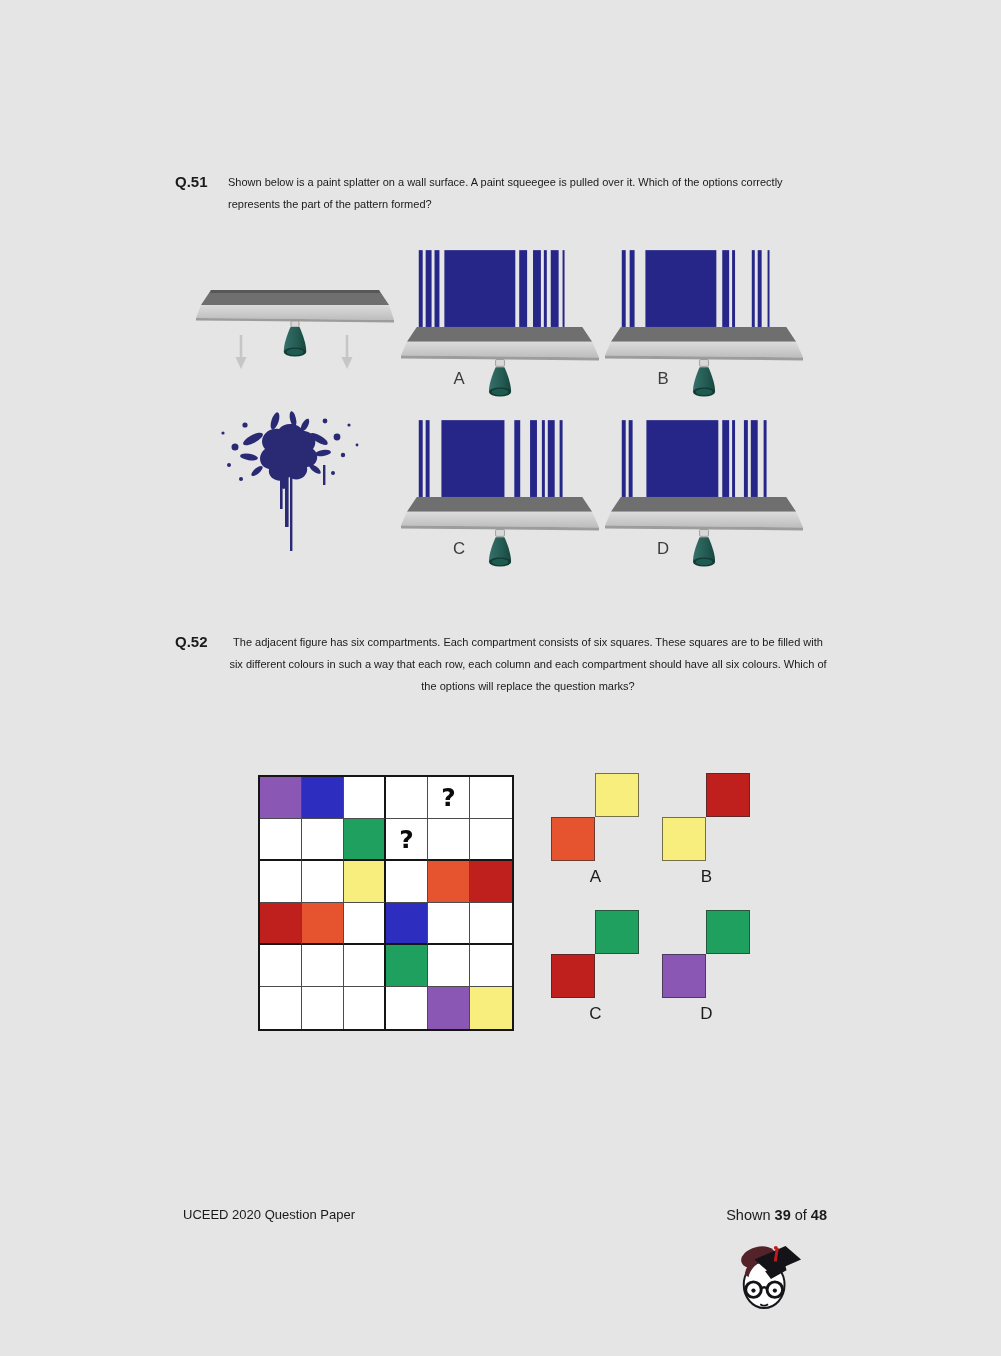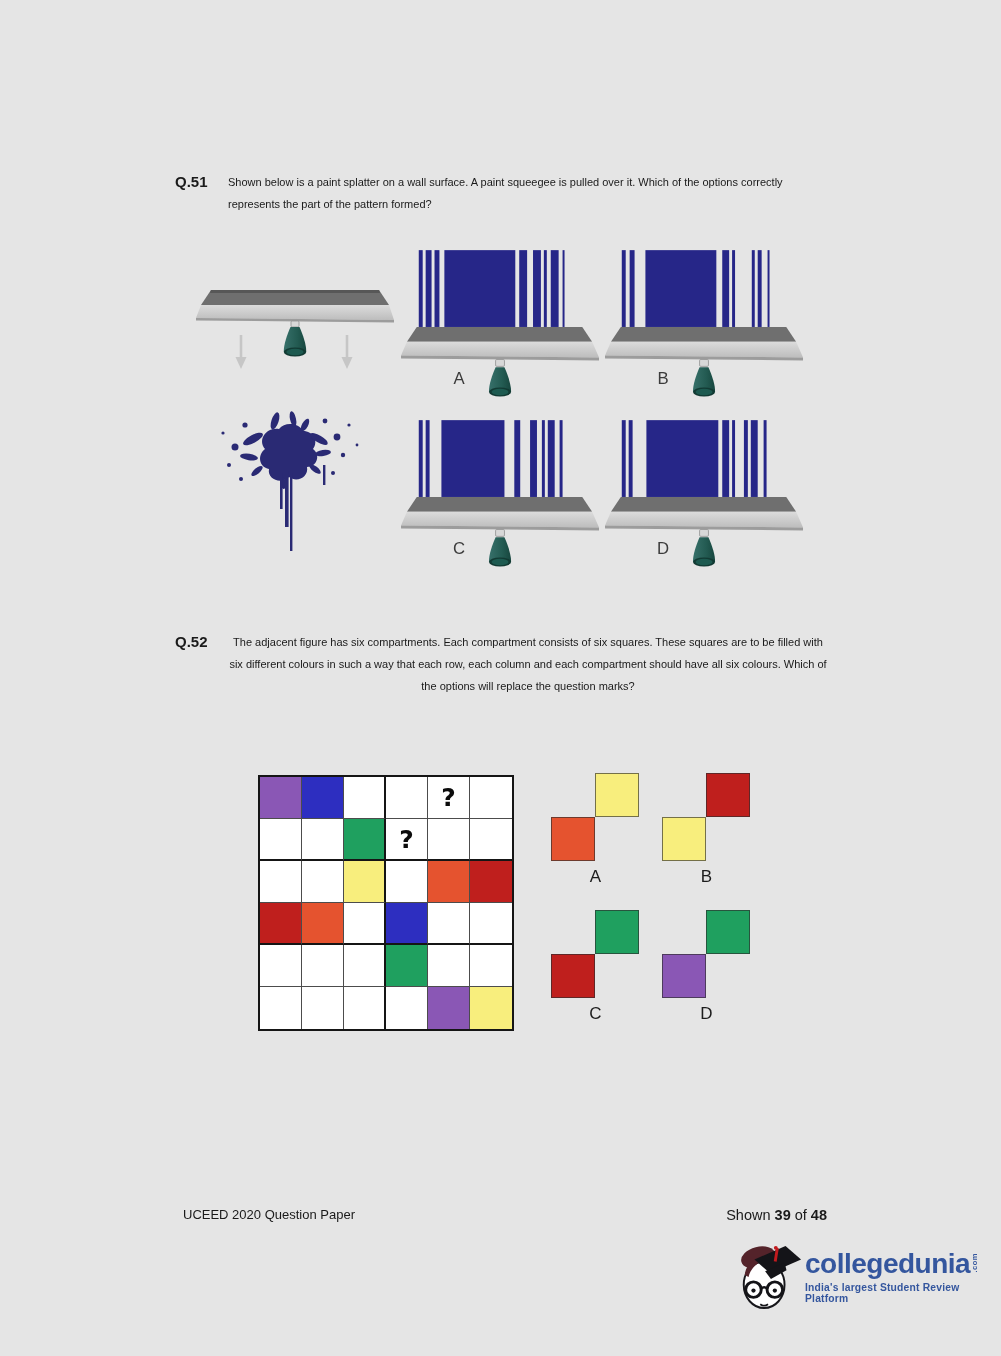--- a/index.html
+++ b/index.html
@@ -312,22 +312,15 @@
       <polygon points="31,32 51,23 53,31 37,40" fill="#141418"></polygon>
       <rect x="41" y="8" width="3" height="14" fill="#c11a1e" transform="rotate(9 42 15)"></rect>
       <circle cx="42" cy="8" r="2" fill="#c11a1e"></circle>
       <circle cx="19" cy="51" r="8" fill="#ffffff" stroke="#141418" stroke-width="3"></circle>
       <circle cx="41" cy="51" r="8" fill="#ffffff" stroke="#141418" stroke-width="3"></circle>
       <path d="M27,50 Q30,47 33,50" fill="none" stroke="#141418" stroke-width="2.4"></path>
       <circle cx="19" cy="52" r="2.2" fill="#141418"></circle>
       <circle cx="41" cy="52" r="2.2" fill="#141418"></circle>
       <path d="M26,66 Q30,69 34,66" fill="none" stroke="#141418" stroke-width="1.8"></path>
     </svg>
-    <div class="logotext">
-      <div class="brandrow">
-        <span class="brand" style="color: rgb(52, 86, 158);">collegedunia</span>
-        <span class="domain" style="color: rgb(52, 86, 158);">.com</span>
-      </div>
-      <div class="tagline" style="color: rgb(52, 86, 158);">India's largest Student Review Platform</div>
-    </div>
   </div>
 
 </div>
 
 </body></html>

